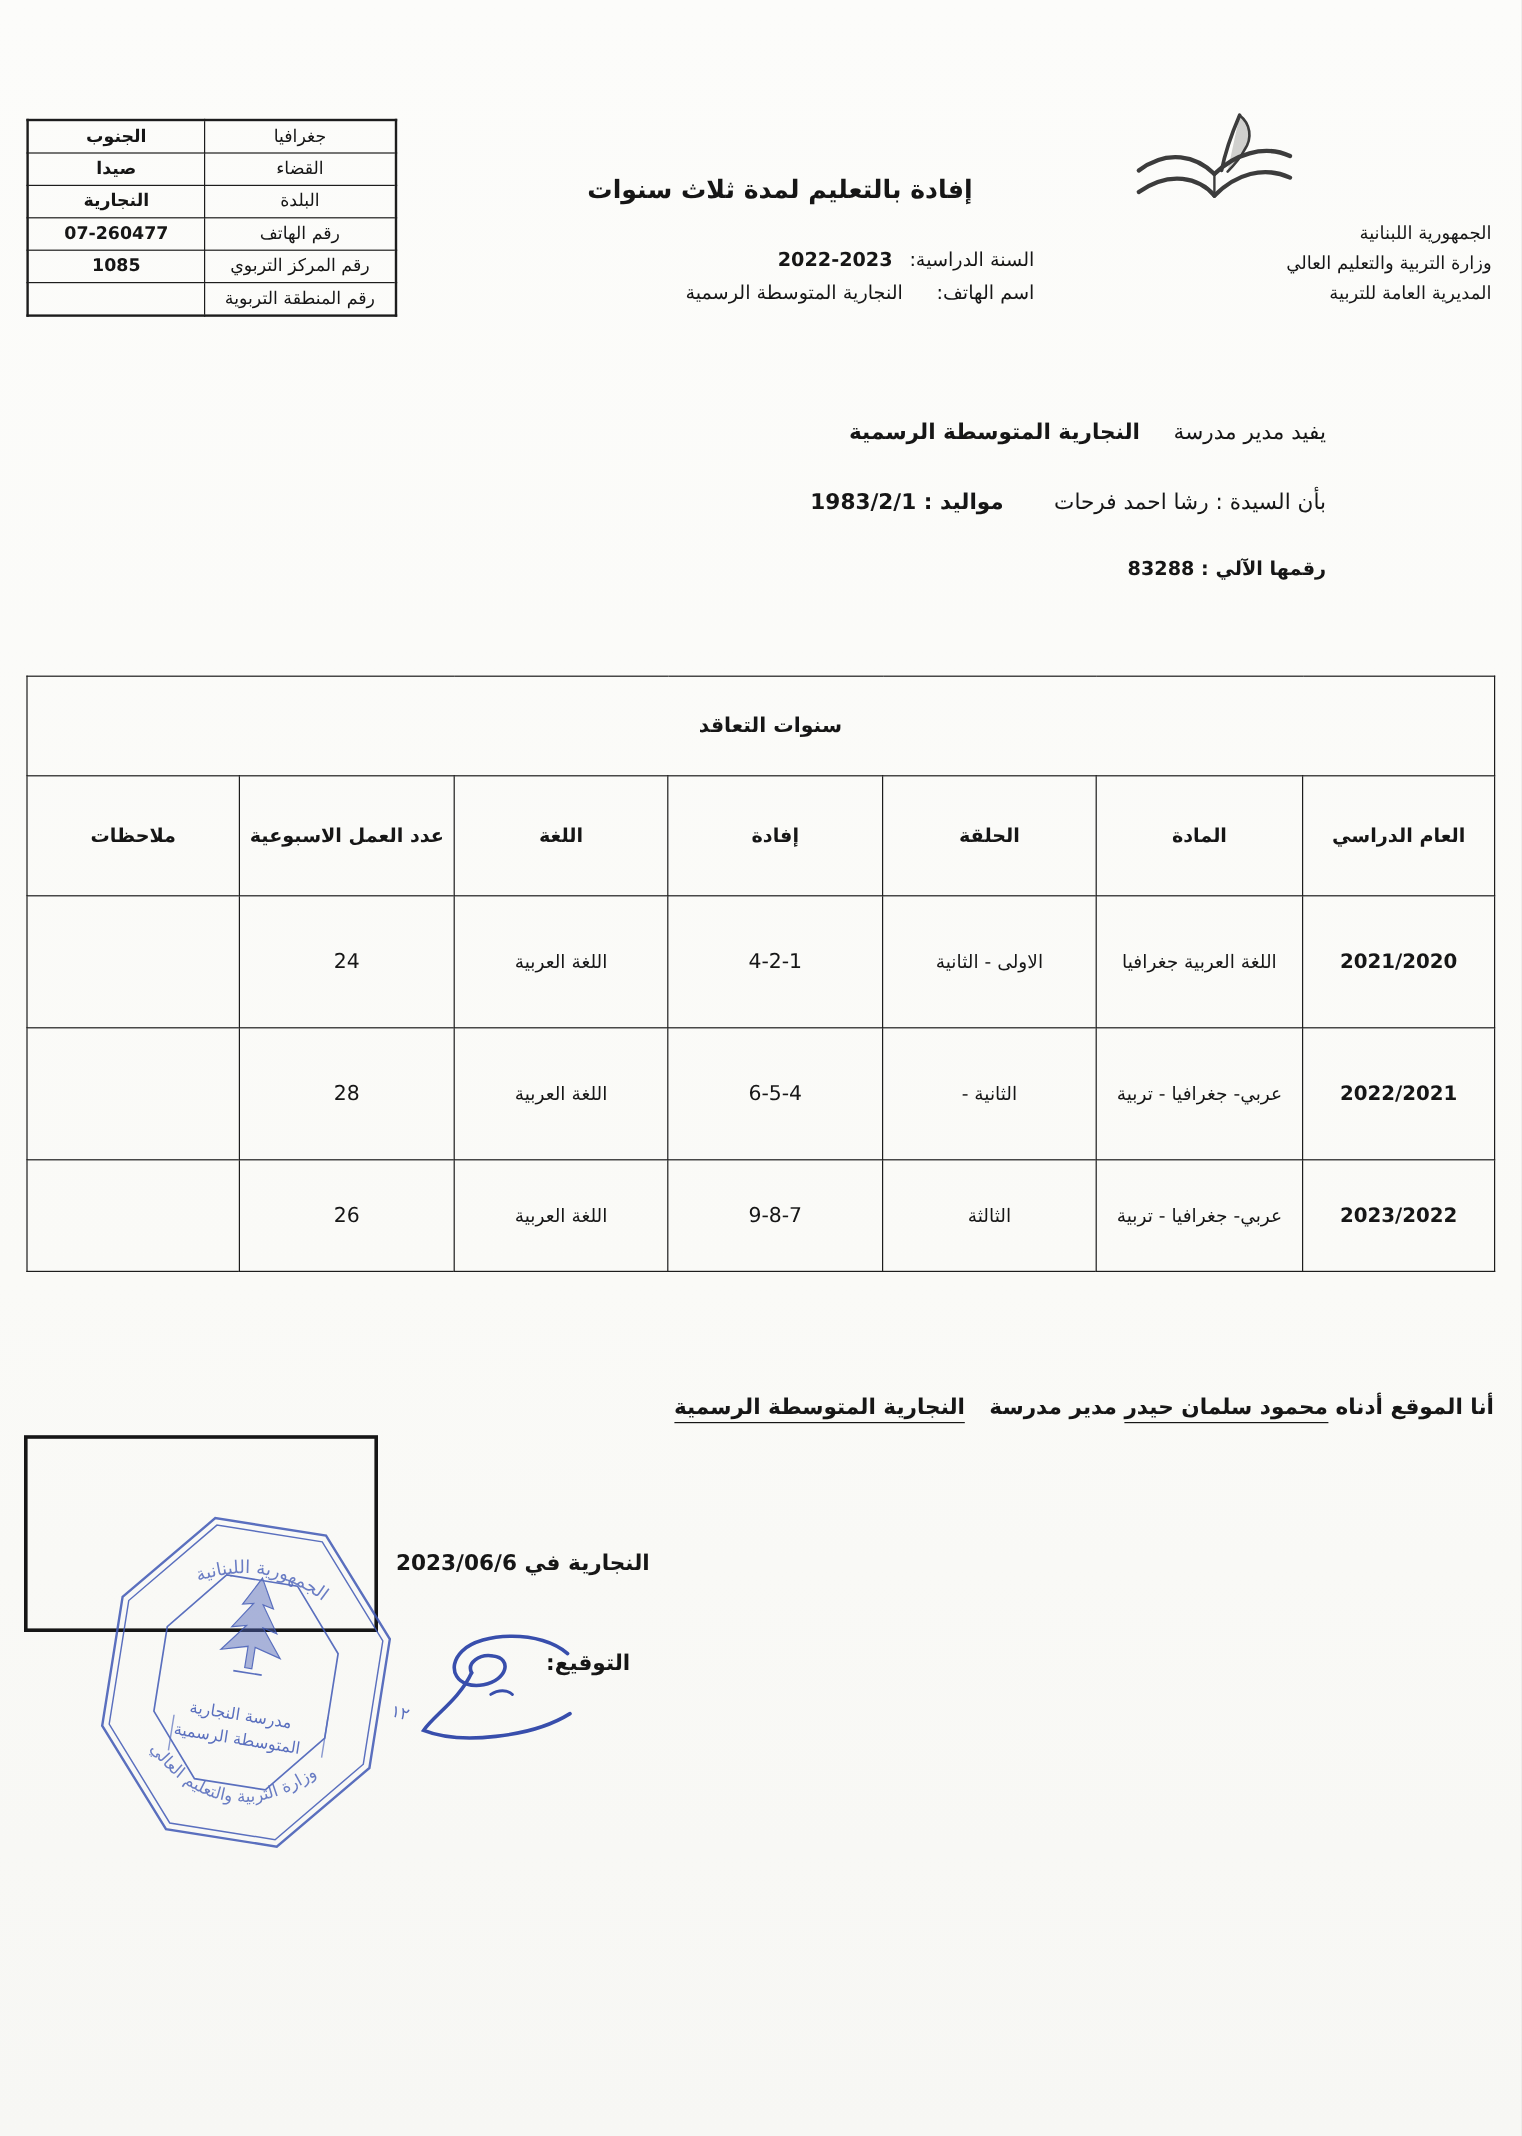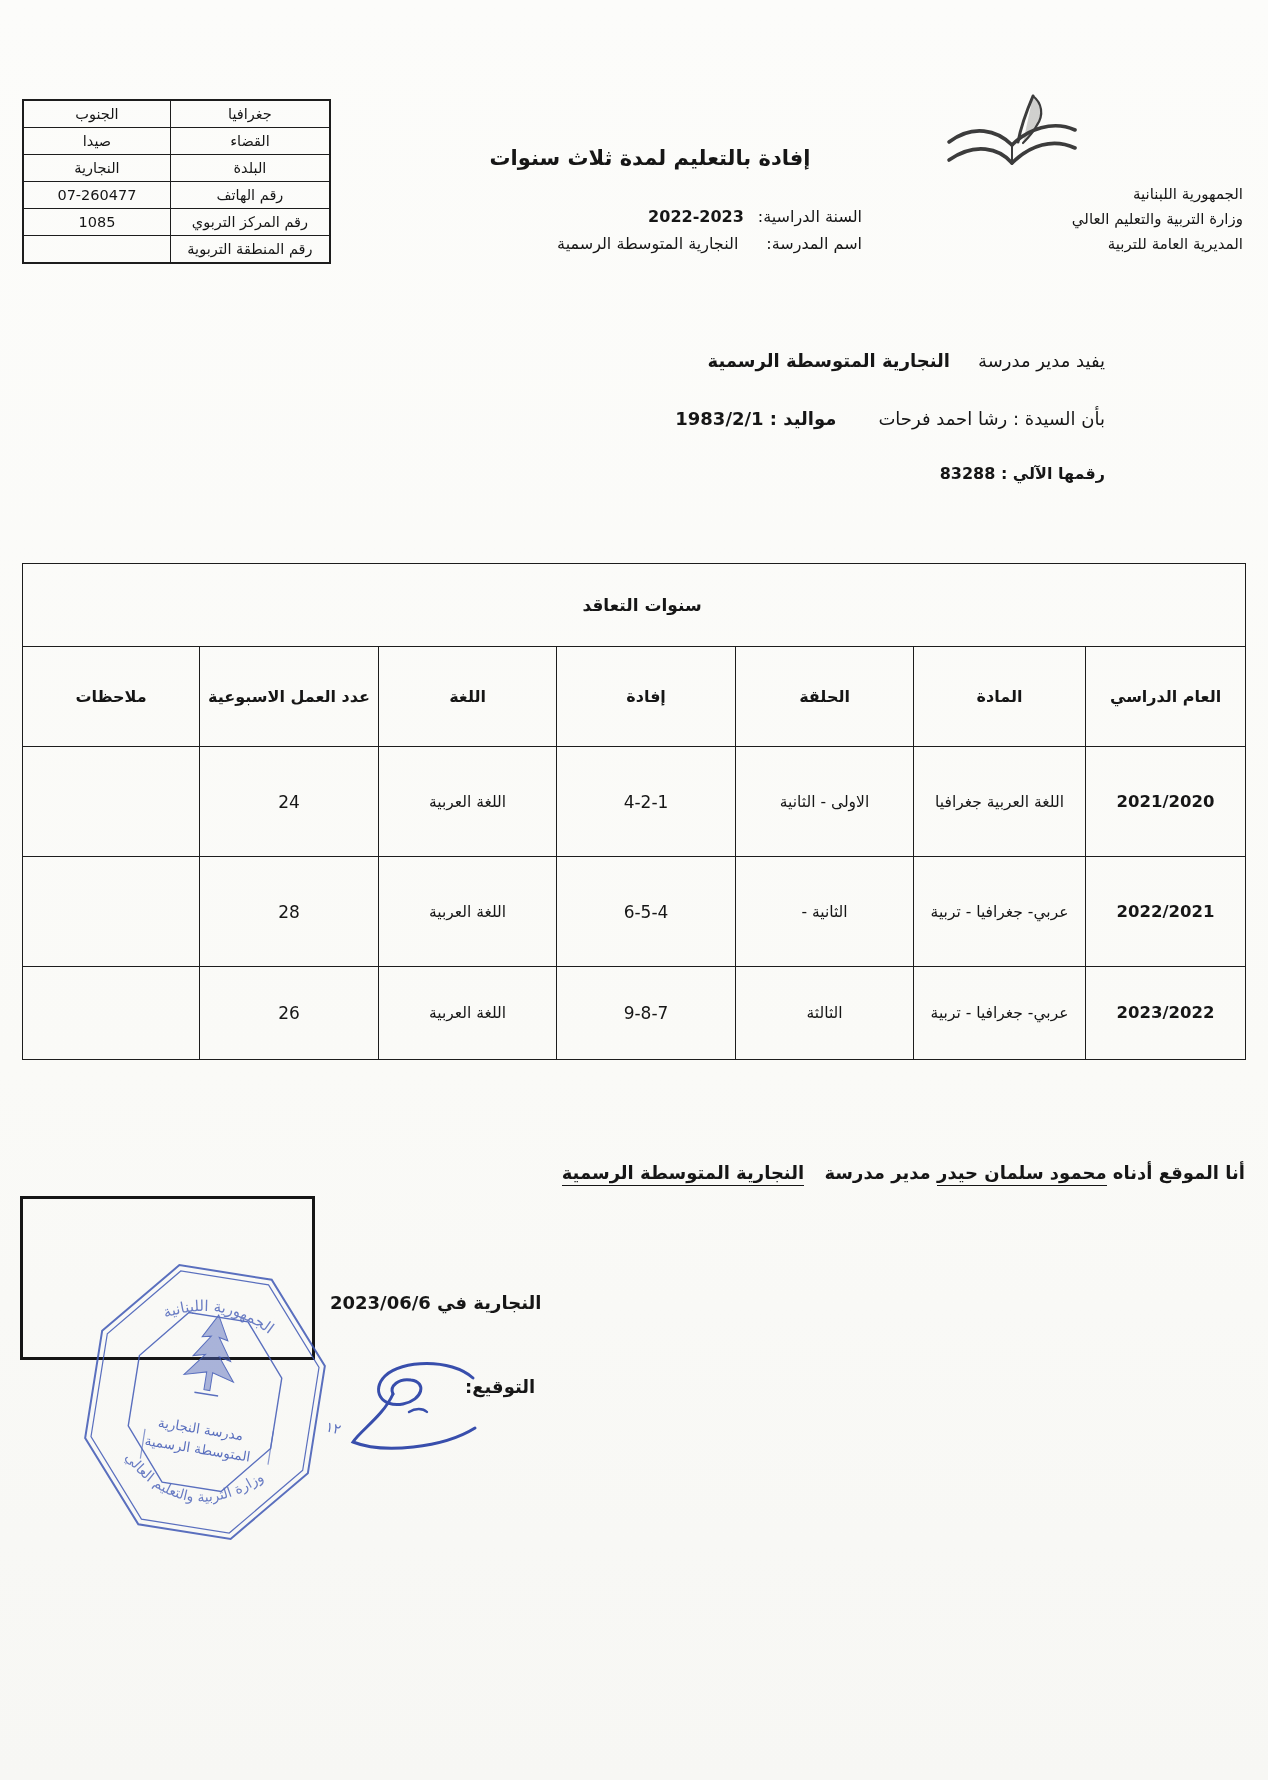--- a/index.html
+++ b/index.html
@@ -5,21 +5,21 @@
   html,body{margin:0;padding:0;background:#e8e8e6;}
   .page{
     position:relative;width:1268px;height:1780px;margin:0 auto;
     background:linear-gradient(180deg,#fcfcfa 0%,#fafaf7 60%,#f7f7f4 100%);
     font-family:"DejaVu Sans",sans-serif;color:#161616;overflow:hidden;
   }
   
   .info-table{position:absolute;left:22px;top:99px;width:309px;border-collapse:collapse;direction:rtl;}
   .info-table td{border:1.4px solid #1d1d1d;height:26px;padding:0 6px;font-size:14.5px;text-align:center;vertical-align:middle;}
   .info-table td.lbl{width:52%;font-weight:normal;}
-  .info-table td.val{font-weight:normal;}
+  .info-table td.val{font-weight:bold;}
   .info-table{border:2px solid #1d1d1d;}
   
   .doc-title{position:absolute;left:440px;top:146px;width:420px;text-align:center;font-weight:bold;font-size:21px;direction:rtl;}
   .year-block{position:absolute;right:406px;top:203px;direction:rtl;text-align:right;font-size:16px;line-height:27px;white-space:nowrap;}
   .year-block .b{font-weight:bold;}
   .gap-s{display:inline-block;width:14px;}
   .gap-m{display:inline-block;width:28px;}
   .gap-l{display:inline-block;width:42px;}
   
   .ministry{position:absolute;right:25px;top:182px;width:300px;direction:rtl;text-align:right;font-size:15px;line-height:25px;}
@@ -37,21 +37,21 @@
   .ctable td{font-size:15.5px;line-height:22px;}
   .ctable .r1 td{height:105px;}
   .ctable .r2 td{height:105px;}
   .ctable .r3 td{height:88px;}
   .ctable td.year{font-weight:bold;font-size:16.5px;}
   .ctable td.num{font-size:17px;}
   
   .declaration{position:absolute;right:23px;top:1162px;direction:rtl;font-size:18px;font-weight:bold;white-space:nowrap;}
   .declaration .ul{border-bottom:1.6px solid #161616;padding-bottom:2px;}
   .place-date{position:absolute;left:330px;top:1292px;direction:rtl;font-size:18px;font-weight:bold;white-space:nowrap;text-align:center;}
-  .sig-label{position:absolute;left:465px;top:1376px;direction:rtl;font-size:18px;font-weight:bold;text-align:right;}
+  .sig-label{position:absolute;left:455px;top:1376px;direction:rtl;font-size:18px;font-weight:bold;text-align:right;}
   .sig-ink{position:absolute;left:323px;top:1350px;width:170px;height:118px;z-index:6;}
   .stamp-box{position:absolute;left:20px;top:1196px;width:289px;height:158px;border:3px solid #161616;z-index:2;}
   .stamp{position:absolute;left:45px;top:1212px;width:320px;height:380px;z-index:4;}
   .stamp-mark{position:absolute;left:326px;top:1420px;color:#3f58b5;font-size:14px;transform:rotate(14deg);opacity:.85;z-index:3;}
 </style>
 </head>
 <body>
 
 <div class="page">
 
@@ -84,21 +84,21 @@
     </tbody>
   </table>
 
   <div class="doc-title">إفادة بالتعليم لمدة ثلاث سنوات</div>
 
   <div class="year-block">
     <div>
       <span>السنة الدراسية:</span><span class="gap-s"></span><span class="b">2023-2022</span>
     </div>
     <div>
-      <span>اسم المدرسة:</span><span class="gap-m"></span><span>النجارية المتوسطة الرسمية</span>
+      <span>اسم الهاتف:</span><span class="gap-m"></span><span>النجارية المتوسطة الرسمية</span>
     </div>
   </div>
 
   <svg class="logo" viewBox="0 0 135 88">
     <g fill="none" stroke="#3c3c3c" stroke-linecap="round">
       <path d="M88,6 C82,20 76,36 73,52" stroke-width="3"></path>
       <path d="M88,6 C97,13 99,25 92,35 C89,41 84,47 78,53" stroke-width="2.2" fill="#4a4a4a" fill-opacity="0.25"></path>
       <path d="M4,52 C28,34 52,40 67,55" stroke-width="3.6"></path>
       <path d="M67,55 C83,39 108,30 130,40" stroke-width="3.6"></path>
       <path d="M4,70 C30,52 54,58 67,73" stroke-width="3.6"></path>

